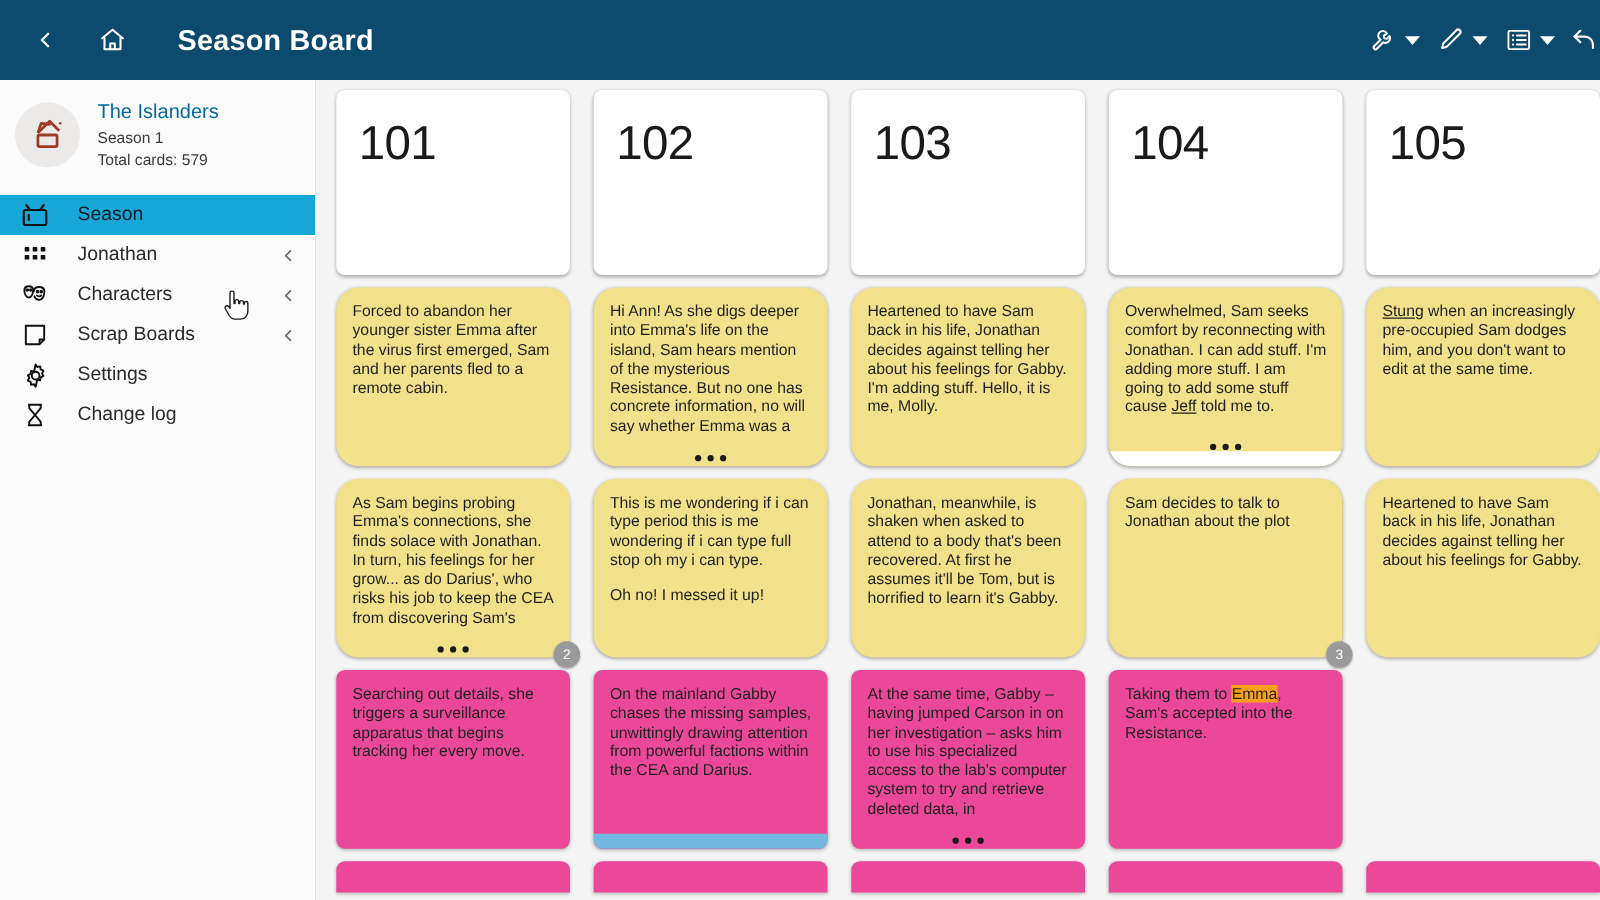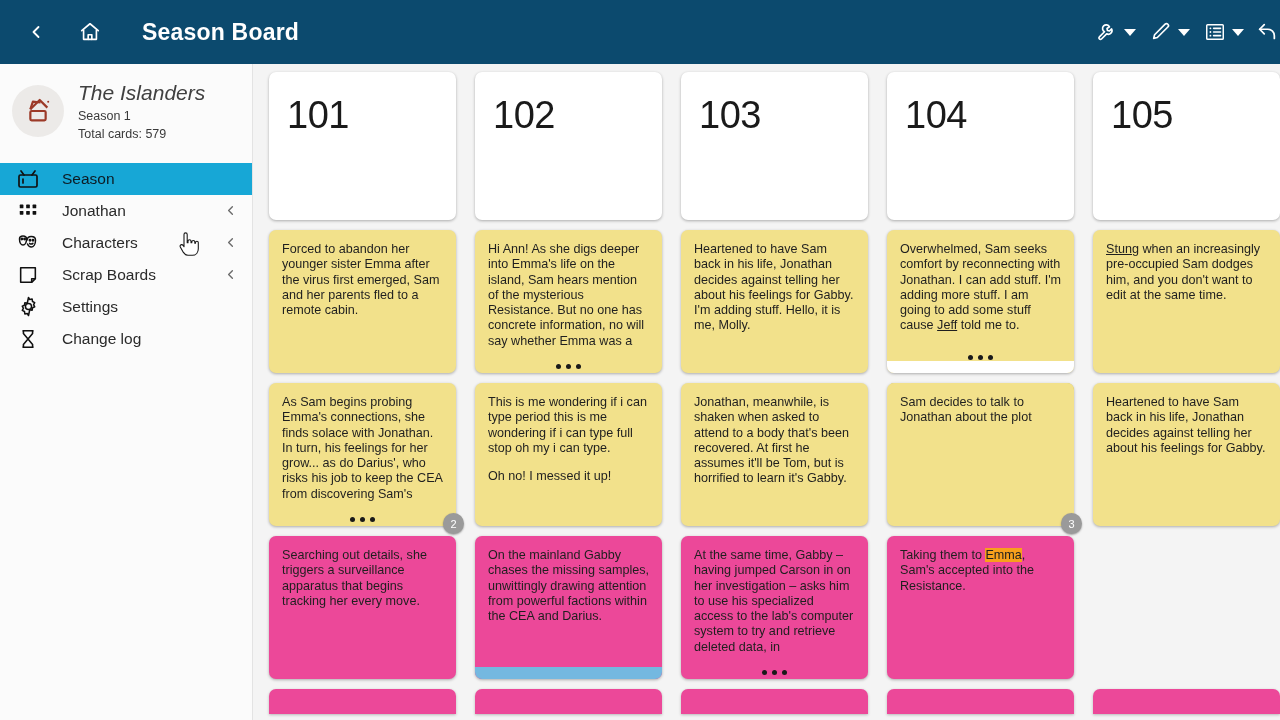--- a/index.html
+++ b/index.html
@@ -70,21 +70,21 @@
     display: flex; align-items: center;
     padding: 16px 10px 14px 12px;
   }
   .proj-logo {
     width: 52px; height: 52px; border-radius: 50%;
     background: #eceae8;
     display: flex; align-items: center; justify-content: center;
     flex: 0 0 52px;
   }
   .proj-text { margin-left: 14px; line-height: 1.25; }
-  .proj-title { font-size: 21px; color: #404040; font-weight: normal; font-style: italic; }
+  .proj-title { font-size: 16px; color: #0369a1; font-weight: normal; }
   .proj-sub { font-size: 12.5px; color: #3a3a3a; margin-top: 3px; }
   .proj-sub2 { font-size: 12.5px; color: #3a3a3a; margin-top: 2px; }
 
   .nav { margin-top: 6px; }
   .nav-item {
     display: flex; align-items: center;
     height: 32px;
     padding: 0 14px 0 14px;
     cursor: pointer;
     position: relative;
@@ -150,21 +150,21 @@
     font-weight: normal;
     letter-spacing: -.5px;
   }
   .card-note {
     height: 143px;
     padding: 12px 12px 10px 13px;
     font-size: 12.6px;
     line-height: 15.3px;
     color: #1f1f1f;
   }
-  .yellow { background: #f2e18b; }
+  .yellow { background: #f2e18b; border-radius: 18px; }
   .green  { background: #ec4899; }
 
   .card-note p { margin: 0; }
   .card-note p + p { margin-top: 13px; }
 
   .u { text-decoration: underline; }
   .hl { background: #f8a01c; }
 
   
   .dots {

